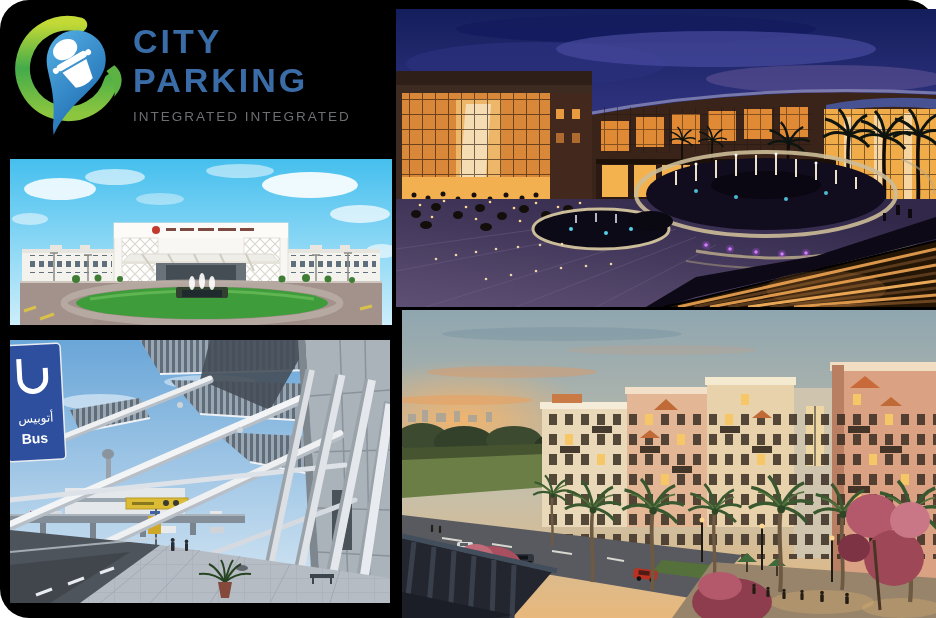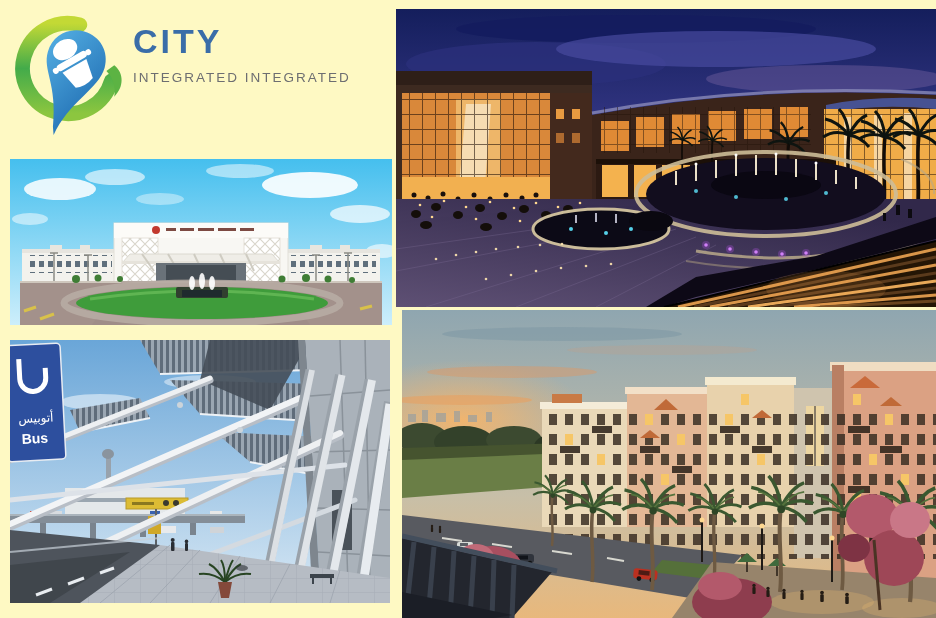--- a/index.html
+++ b/index.html
@@ -1,17 +1,17 @@
 <!DOCTYPE html>
 <html><head>
 <meta charset="utf-8">
 <style>
   html,body{margin:0;padding:0;}
   body{width:936px;height:618px;background:#ffffff;font-family:"Liberation Sans",sans-serif;position:relative;overflow:hidden;}
-  .stage{position:absolute;left:0;top:0;width:936px;height:618px;background:#fef9c3;}
+  .stage{position:absolute;left:0;top:0;width:936px;height:618px;background:#000000;border-radius:29px;}
   .logo{position:absolute;left:12px;top:6px;width:330px;height:142px;}
   .logo-mark{position:absolute;left:0;top:2px;width:118px;height:138px;}
   .logo-text{position:absolute;left:121px;top:16px;}
   .brand-line{font-size:34px;font-weight:600;letter-spacing:3px;line-height:39px;color:#3a6da8;white-space:nowrap;}
   .tagline{margin-top:9px;font-size:13.5px;font-weight:400;letter-spacing:2px;color:#6d6e71;white-space:nowrap;}
   figure.photo{margin:0;position:absolute;overflow:hidden;background:#dfe3e6;}
   figure.photo svg{display:block;width:100%;height:100%;}
   #ph-hospital{left:10px;top:159px;width:382px;height:166px;}
   #ph-mall{left:396px;top:9px;width:540px;height:298px;}
   #ph-airport{left:10px;top:340px;width:380px;height:263px;}
@@ -46,20 +46,21 @@
       <g transform="translate(62 56) rotate(-30)" fill="#ffffff">
         <ellipse cx="0" cy="-16" rx="13" ry="10"></ellipse>
         <rect x="-17" y="-6" width="34" height="7" rx="3.5"></rect>
         <path d="M-14 3 h28 l-4 20 q-10 4 -20 0 Z"></path>
         <circle cx="-19" cy="-2" r="3"></circle>
           <circle cx="19" cy="-2" r="3"></circle>
       </g>
     </svg>
     <div class="logo-text">
       <div class="brand-line">CITY</div>
+      <div class="brand-line">PARKING</div>
       <div class="tagline">INTEGRATED INTEGRATED</div>
     </div>
   </header>
 
   <figure class="photo" id="ph-hospital" aria-label="White hospital building with entrance canopy, roundabout lawn and fountain under blue sky">
     <svg viewBox="0 0 382 166" preserveAspectRatio="none">
       <defs>
         <linearGradient id="skyH" x1="0" y1="0" x2="0" y2="1">
           <stop offset="0" stop-color="#45bfee"></stop>
             <stop offset="1" stop-color="#cdeefb"></stop>

